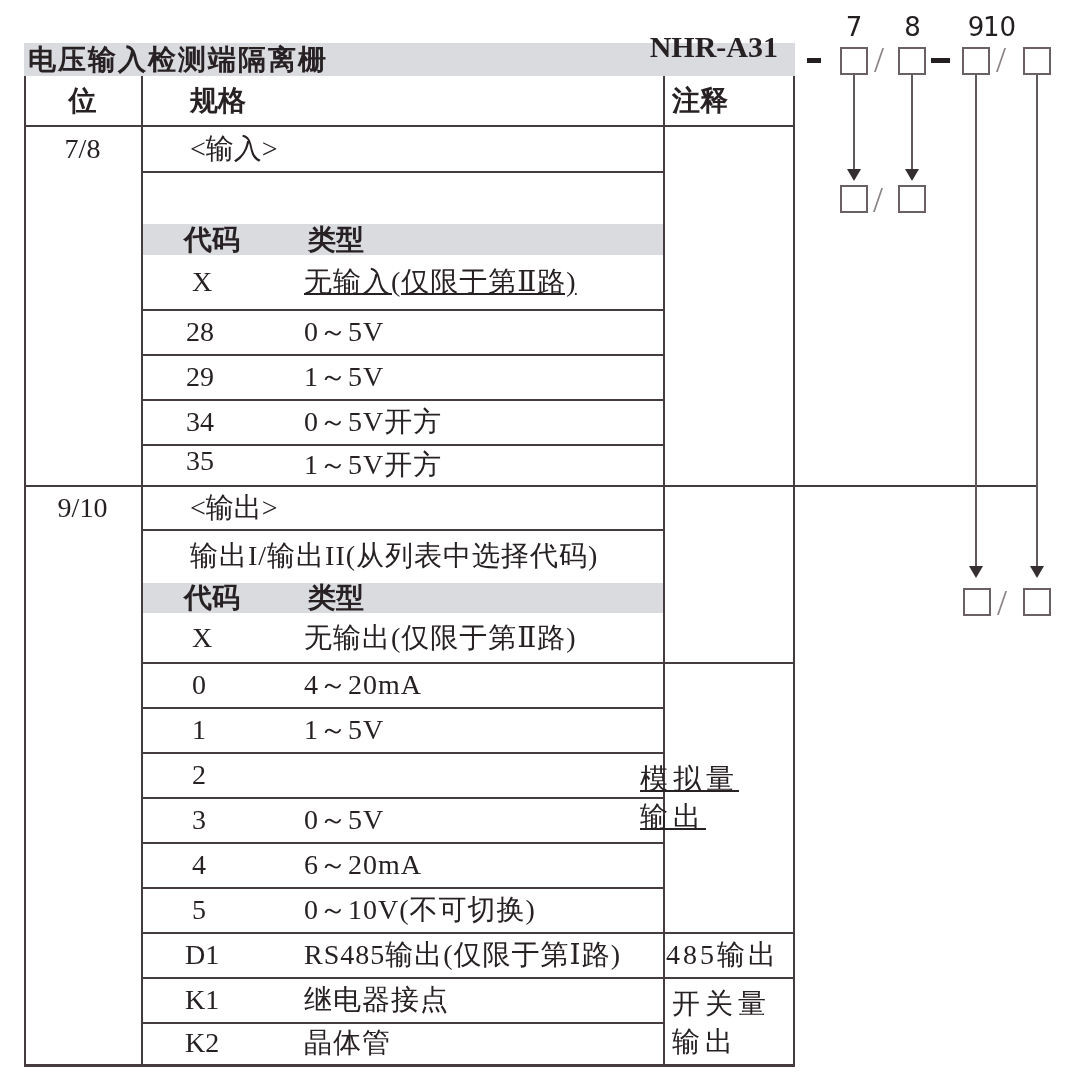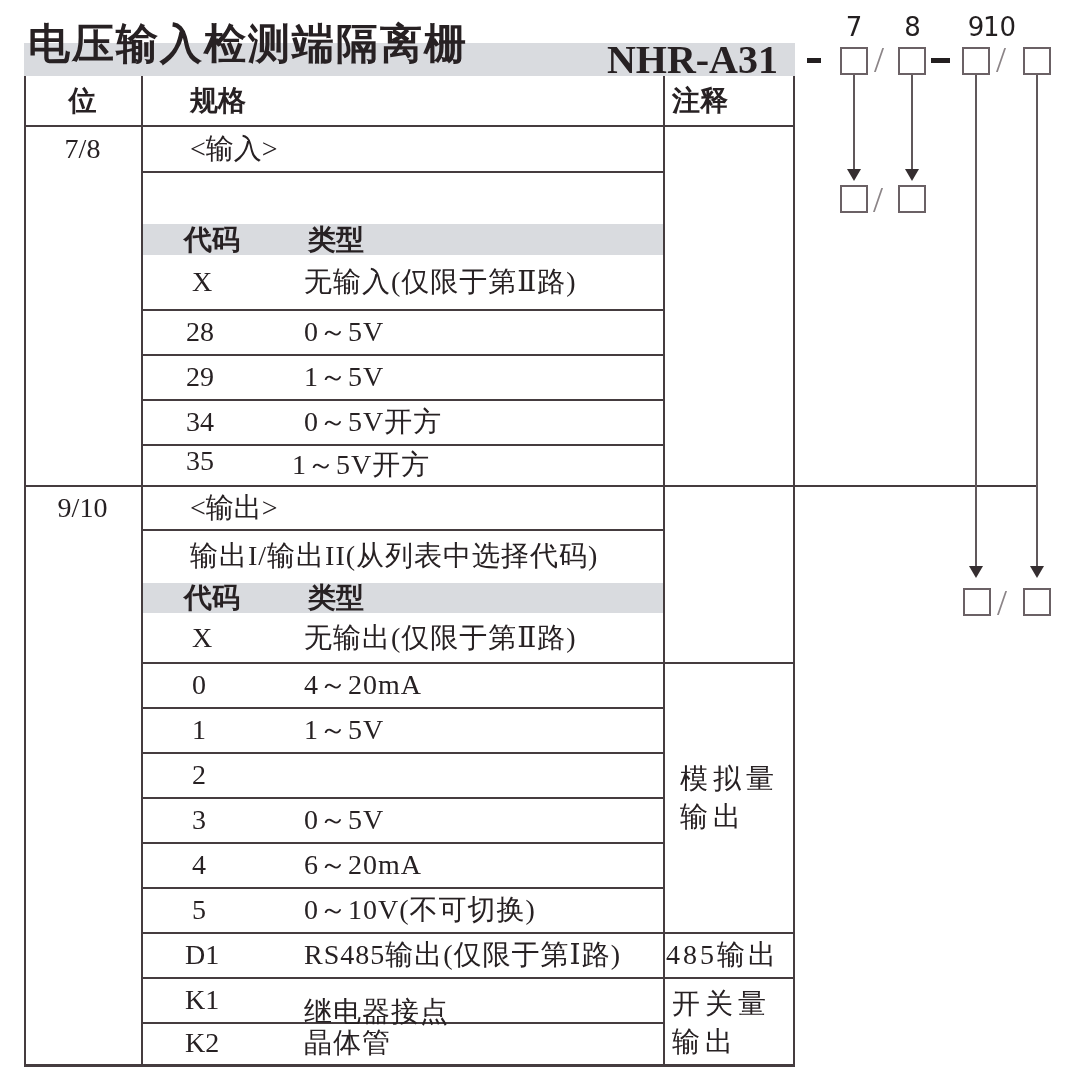--- a/index.html
+++ b/index.html
@@ -6,24 +6,24 @@
   .stage{position:relative;width:1080px;height:1088px;background:#ffffff;overflow:hidden;
          font-family:"Liberation Serif","DejaVu Serif",serif;color:#272123;}
   .txt{position:absolute;white-space:nowrap;font-size:28px;color:#272123;}
   .bold{font-weight:bold;}
   .center{text-align:center;}
   .ls1{letter-spacing:1px;}
   .hl{position:absolute;height:2px;background:#453c3f;}
   .vl{position:absolute;width:2px;background:#453c3f;}
   .band{position:absolute;background:#d9dbdf;}
   .titlebar{position:absolute;left:24px;top:43px;width:771px;height:33px;background:#d9dbdf;}
-  .title-text{position:absolute;left:28px;top:28px;height:33px;line-height:33px;
-              font-size:42px;font-weight:bold;letter-spacing:2px;}
-  .model-text{position:absolute;left:600px;top:43px;width:178px;height:33px;line-height:33px;
-              font-size:40px;font-weight:bold;text-align:right;}
+  .title-text{position:absolute;left:28px;top:43px;height:33px;line-height:33px;
+              font-size:28px;font-weight:bold;letter-spacing:2px;}
+  .model-text{position:absolute;left:600px;top:30px;width:178px;height:33px;line-height:33px;
+              font-size:30px;font-weight:bold;text-align:right;}
   .digit{position:absolute;font-family:"DejaVu Sans","Liberation Sans",sans-serif;
          font-size:26px;color:#231f20;text-align:center;top:12px;height:30px;line-height:30px;}
   .cbox{position:absolute;width:24px;height:24px;border:2px solid #6b6165;background:#fff;}
   .dashbar{position:absolute;height:5px;background:#231f20;}
   .slash{position:absolute;font-size:36px;line-height:36px;color:#8b8487;font-family:"Liberation Serif",serif;}
   .aline{position:absolute;width:2px;background:#60585b;}
   .ahead{position:absolute;width:0;height:0;border-left:7px solid transparent;
          border-right:7px solid transparent;border-top:12px solid #352e30;}
   .note{position:absolute;font-size:28px;color:#272123;letter-spacing:5px;line-height:38px;white-space:nowrap;}
 </style>
@@ -66,29 +66,29 @@
   <div class="txt bold center" style="left:24px;top:76px;width:117px;height:49px;line-height:49px;">位</div>
   <div class="txt bold" style="left:190px;top:76px;height:57px;line-height:49px;">规格</div>
   <div class="txt bold" style="left:672px;top:76px;height:49px;line-height:49px;">注释</div>
 
   <div class="txt center" style="left:24px;top:126px;width:117px;height:46px;line-height:46px;">7/8</div>
   <div class="txt" style="left:190px;top:126px;height:46px;line-height:46px;">&lt;输入&gt;</div>
   <div class="txt bold" style="left:184px;top:224px;height:31px;line-height:31px;">代码</div>
   <div class="txt bold" style="left:308px;top:224px;height:31px;line-height:31px;">类型</div>
 
   <div class="txt" style="left:192px;top:255px;height:54px;line-height:54px;">X</div>
-  <div class="txt ls1" style="left:304px;top:255px;height:54px;line-height:54px;">无输入(仅限于第Ⅱ路)</div>
+  <div class="txt ls1" style="left:304px;top:255px;height:54px;line-height:54px;text-decoration:underline;">无输入(仅限于第Ⅱ路)</div>
   <div class="txt" style="left:186px;top:309px;height:45px;line-height:45px;">28</div>
   <div class="txt ls1" style="left:304px;top:309px;height:45px;line-height:45px;">0～5V</div>
   <div class="txt" style="left:186px;top:354px;height:45px;line-height:45px;">29</div>
   <div class="txt ls1" style="left:304px;top:354px;height:45px;line-height:45px;">1～5V</div>
   <div class="txt" style="left:186px;top:399px;height:45px;line-height:45px;">34</div>
   <div class="txt ls1" style="left:304px;top:399px;height:45px;line-height:45px;">0～5V开方</div>
   <div class="txt" style="left:186px;top:440px;height:28px;line-height:41px;">35</div>
-  <div class="txt ls1" style="left:292px;top:444px;height:41px;line-height:41px;">1～5V开方</div>
+  <div class="txt ls1" style="left:304px;top:444px;height:41px;line-height:41px;">1～5V开方</div>
 
   <div class="txt center" style="left:24px;top:486px;width:117px;height:44px;line-height:44px;">9/10</div>
   <div class="txt" style="left:190px;top:486px;height:44px;line-height:44px;">&lt;输出&gt;</div>
   <div class="txt ls1" style="left:190px;top:529px;height:54px;line-height:54px;">输出I/输出II(从列表中选择代码)</div>
   <div class="txt bold" style="left:184px;top:583px;height:30px;line-height:30px;">代码</div>
   <div class="txt bold" style="left:308px;top:583px;height:30px;line-height:30px;">类型</div>
 
   <div class="txt" style="left:192px;top:613px;height:49px;line-height:49px;">X</div>
   <div class="txt ls1" style="left:304px;top:613px;height:49px;line-height:49px;text-align:right;">无输出(仅限于第Ⅱ路)</div>
   <div class="txt" style="left:192px;top:662px;height:45px;line-height:45px;">0</div>
@@ -98,25 +98,25 @@
   <div class="txt" style="left:192px;top:752px;height:45px;line-height:45px;">2</div>
   <div class="txt" style="left:192px;top:797px;height:45px;line-height:45px;">3</div>
   <div class="txt ls1" style="left:304px;top:797px;height:45px;line-height:45px;">0～5V</div>
   <div class="txt" style="left:192px;top:842px;height:45px;line-height:45px;">4</div>
   <div class="txt ls1" style="left:304px;top:842px;height:45px;line-height:45px;">6～20mA</div>
   <div class="txt" style="left:192px;top:887px;height:45px;line-height:45px;">5</div>
   <div class="txt ls1" style="left:304px;top:887px;height:45px;line-height:45px;text-align:right;">0～10V(不可切换)</div>
   <div class="txt" style="left:185px;top:932px;height:45px;line-height:45px;">D1</div>
   <div class="txt ls1" style="left:304px;top:932px;height:45px;line-height:45px;">RS485输出(仅限于第Ⅰ路)</div>
   <div class="txt" style="left:185px;top:977px;height:45px;line-height:45px;">K1</div>
-  <div class="txt ls1" style="left:304px;top:977px;height:31px;line-height:45px;margin-top:12px;">继电器接点</div>
+  <div class="txt ls1" style="left:304px;top:977px;height:31px;line-height:45px;">继电器接点</div>
   <div class="txt" style="left:185px;top:1022px;height:32px;line-height:42px;">K2</div>
   <div class="txt ls1" style="left:304px;top:1022px;height:42px;line-height:42px;">晶体管</div>
 
-  <div class="note" style="left:680px;top:760px;">
+  <div class="note" style="left:640px;top:760px;text-decoration:underline;">
     <div>模拟量</div>
     <div>输出</div>
   </div>
   <div class="note" style="left:666px;top:932px;height:45px;line-height:45px;letter-spacing:3px;">485输出</div>
   <div class="note" style="left:672px;top:985px;">
     <div>开关量</div>
     <div>输出</div>
   </div>
 
   <div class="digit" style="left:840px;width:28px;">7</div>

